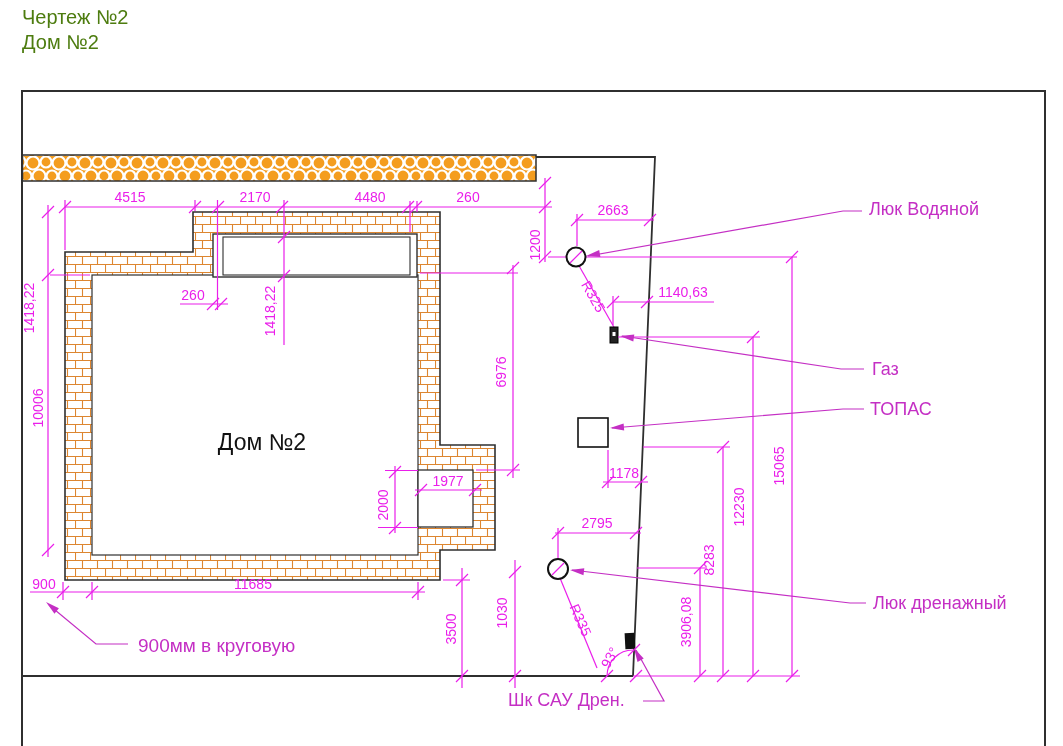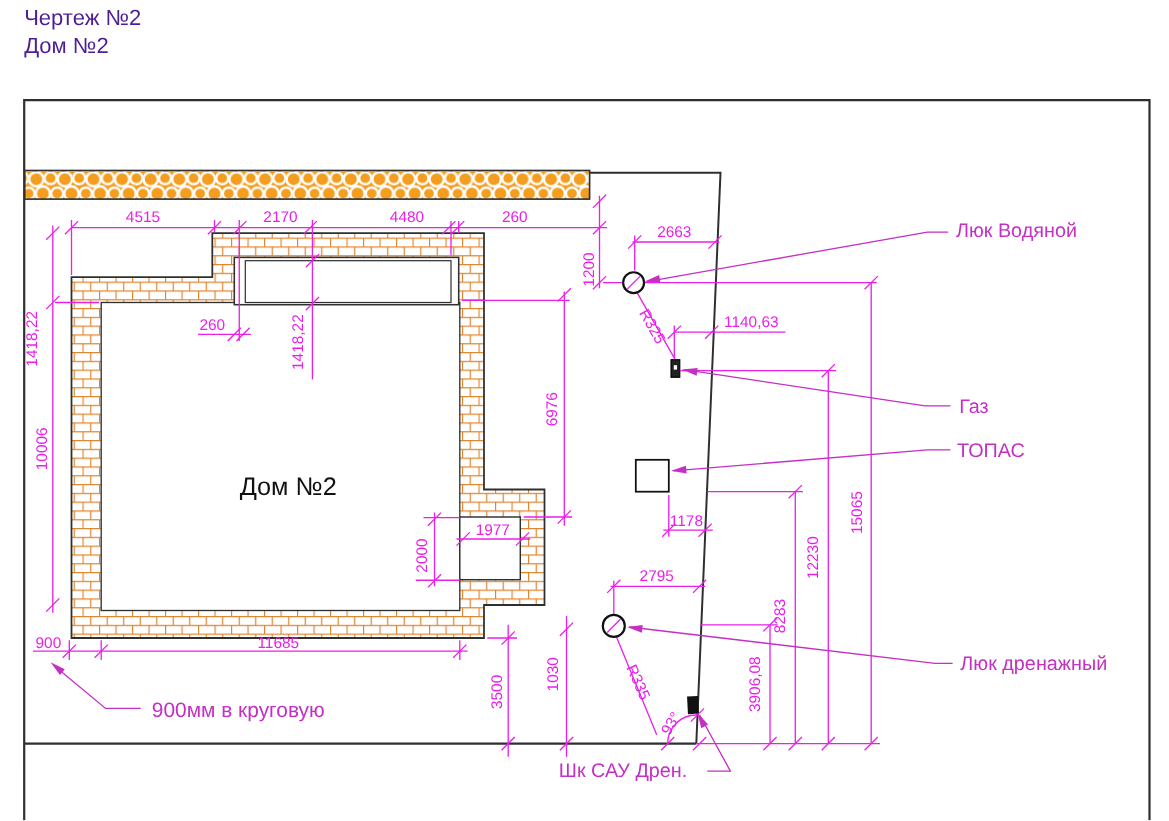--- a/index.html
+++ b/index.html
@@ -1,18 +1,18 @@
 <!DOCTYPE html>
 <html><head>
 <meta charset="utf-8">
 <style>
   html,body{margin:0;padding:0;background:#ffffff;}
   #canvas{position:relative;width:1063px;height:746px;background:#ffffff;overflow:hidden;
           font-family:"Liberation Sans",sans-serif;}
-  .title-line{position:absolute;left:22px;color:#4c1d95;font-size:20px;font-weight:400;white-space:nowrap;}
+  .title-line{position:absolute;left:22px;color:#4d7c0f;font-size:20px;font-weight:400;white-space:nowrap;}
   #title1{top:6px;}
   #title2{top:31px;}
   svg text{font-family:"Liberation Sans",sans-serif;}
   .dt{fill:#EA1FEA;font-size:14px;}
   .ct{fill:#C42FC4;font-size:18px;}
   .dl{stroke:#EA1FEA;stroke-width:1.2;fill:none;}
   .cl{stroke:#C42FC4;stroke-width:1.2;fill:none;}
   .ca{fill:#C42FC4;stroke:none;}
   .blk{stroke:#2F2F2F;fill:none;}
   .houselabel{fill:#111;font-size:23px;}

